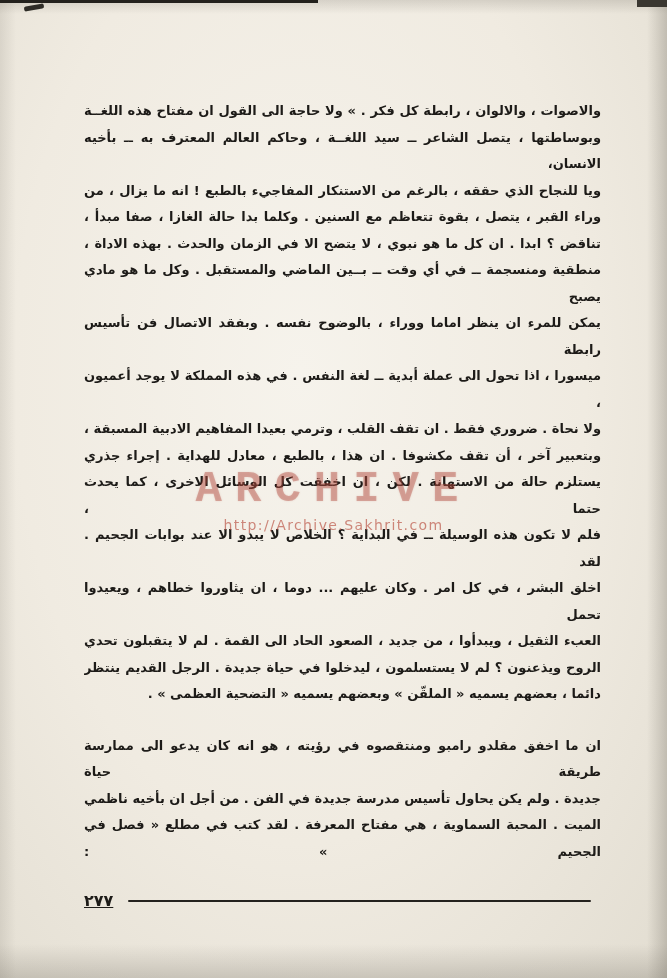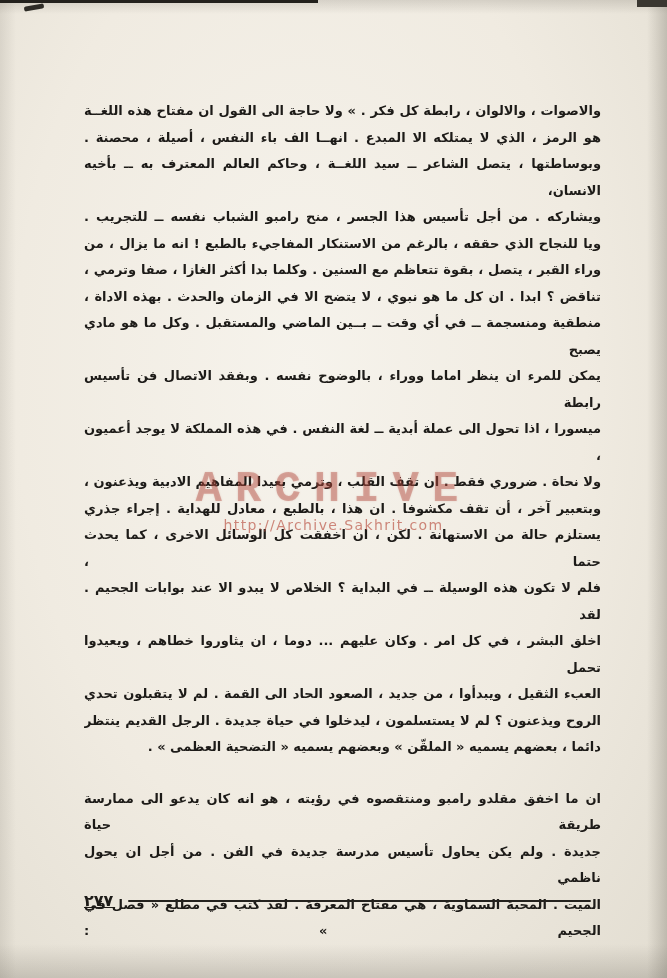--- a/index.html
+++ b/index.html
@@ -86,41 +86,39 @@
 
 <div class="page">
 
   <div class="artifact-top-line"></div>
   <div class="artifact-top-mark"></div>
   <div class="artifact-top-right"></div>
 
   <div class="text-block">
       <div class="para">
         <div class="line">والاصوات ، والالوان ، رابطة كل فكر . » ولا حاجة الى القول ان مفتاح هذه اللغــة</div>
-        <div class="line">هو الرمز ، الذي لا يمتلكه الا المبدع . انهــا الف باء النفس ، أصيلة ، محصنة .</div>
         <div class="line">وبوساطتها ، يتصل الشاعر ــ سيد اللغــة ، وحاكم العالم المعترف به ــ بأخيه الانسان،</div>
-        <div class="line">ويشاركه . من أجل تأسيس هذا الجسر ، منح رامبو الشباب نفسه ــ للتجريب .</div>
         <div class="line">ويا للنجاح الذي حققه ، بالرغم من الاستنكار المفاجيء بالطبع ! انه ما يزال ، من</div>
-        <div class="line">وراء القبر ، يتصل ، بقوة تتعاظم مع السنين . وكلما بدا أكثر الغازا ، صفا وترمي ،</div>
+        <div class="line">وراء القبر ، يتصل ، بقوة تتعاظم مع السنين . وكلما بدا حالة الغازا ، صفا مبدأ ،</div>
         <div class="line">تناقض ؟ ابدا . ان كل ما هو نبوي ، لا يتضح الا في الزمان والحدث . بهذه الاداة ،</div>
         <div class="line">منطقية ومنسجمة ــ في أي وقت ــ بــين الماضي والمستقبل . وكل ما هو مادي يصبح</div>
         <div class="line">يمكن للمرء ان ينظر اماما ووراء ، بالوضوح نفسه . وبفقد الاتصال فن تأسيس رابطة</div>
         <div class="line">ميسورا ، اذا تحول الى عملة أبدية ــ لغة النفس . في هذه المملكة لا يوجد أعميون ،</div>
-        <div class="line">ولا نحاة . ضروري فقط . ان تقف القلب ، وترمي بعيدا المفاهيم الادبية ويذعنون ،</div>
+        <div class="line">ولا نحاة . ضروري فقط . ان تقف القلب ، وترمي بعيدا المفاهيم الادبية المسبقة ،</div>
         <div class="line">وبتعبير آخر ، أن تقف مكشوفا . ان هذا ، بالطبع ، معادل للهداية . إجراء جذري</div>
         <div class="line">يستلزم حالة من الاستهانة . لكن ، ان اخفقت كل الوسائل الاخرى ، كما يحدث حتما ،</div>
         <div class="line">فلم لا تكون هذه الوسيلة ــ في البداية ؟ الخلاص لا يبدو الا عند بوابات الجحيم . لقد</div>
         <div class="line">اخلق البشر ، في كل امر . وكان عليهم ... دوما ، ان يثاوروا خطاهم ، ويعيدوا تحمل</div>
         <div class="line">العبء الثقيل ، ويبدأوا ، من جديد ، الصعود الحاد الى القمة . لم لا يتقبلون تحدي</div>
         <div class="line">الروح ويذعنون ؟ لم لا يستسلمون ، ليدخلوا في حياة جديدة . الرجل القديم ينتظر</div>
         <div class="line short-last">دائما ، بعضهم يسميه « الملقّن » وبعضهم يسميه « التضحية العظمى » .</div>
       </div>
       <div class="para">
         <div class="line">ان ما اخفق مقلدو رامبو ومنتقصوه في رؤيته ، هو انه كان يدعو الى ممارسة طريقة حياة</div>
-        <div class="line">جديدة . ولم يكن يحاول تأسيس مدرسة جديدة في الفن . من أجل ان يحول ناظمي</div>
+        <div class="line">جديدة . ولم يكن يحاول تأسيس مدرسة جديدة في الفن . من أجل ان بأخيه ناظمي</div>
         <div class="line">الميت . المحبة السماوية ، هي مفتاح المعرفة . لقد كتب في مطلع « فصل في الجحيم » :</div>
       </div>
     </div>
 
   <div class="watermark">
     <div class="wm-title">ARCHIVE</div>
     <div class="wm-url">http://Archive.Sakhrit.com</div>
   </div>
 
   <div class="footer">

